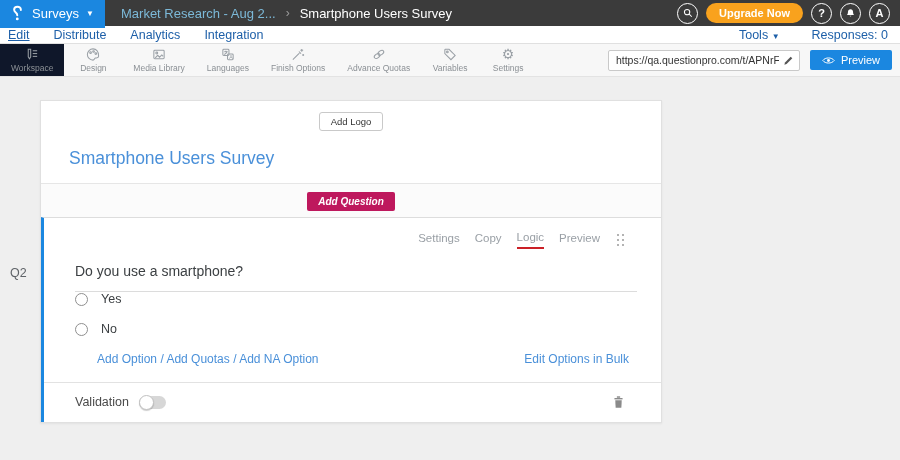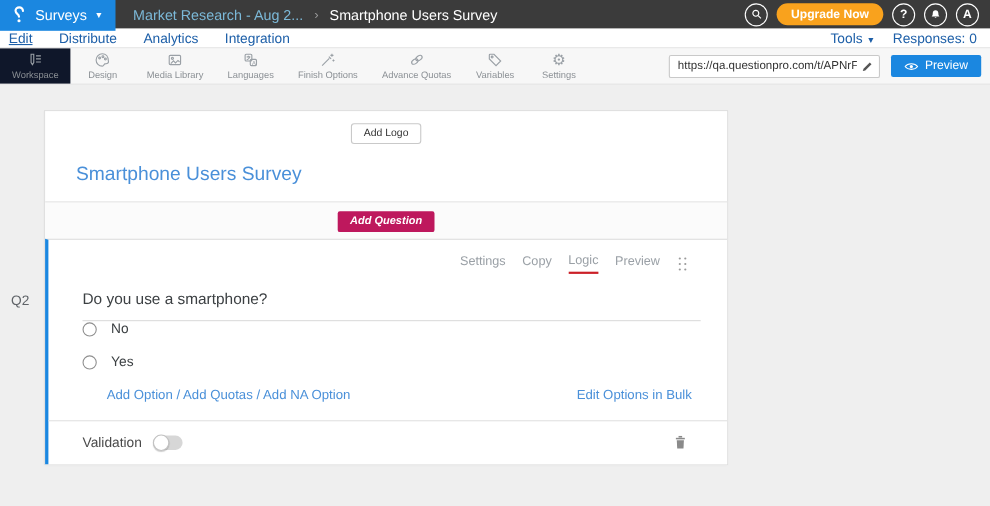--- a/index.html
+++ b/index.html
@@ -21,21 +21,21 @@
     display:flex; align-items:center; justify-content:center; color:#fff;
     font-size:11px; font-weight:bold; cursor:pointer; flex:none; }
   .upgrade { background:#f9a21d; color:#fff; font-size:11px; font-weight:bold;
     border:none; border-radius:10px; padding:4px 13px; cursor:pointer; }
 
   
   .subnav { height:18px; background:#fff; border-bottom:1px solid #e0e0e0;
     display:flex; align-items:center; padding:0 12px 0 8px; }
   .subnav a { color:#1d5fa8; font-size:12.5px; text-decoration:none; margin-right:24px; cursor:pointer; }
   .subnav a.active { text-decoration:underline; }
-  .subnav .right { margin-left:auto; display:flex; gap:16px; }
+  .subnav .right { margin-left:auto; display:flex; gap:32px; }
   .subnav .right a { margin:0; }
   .subnav .caret { color:#1d5fa8; }
 
   
   .toolbar { height:33px; background:#f7f7f7; border-bottom:1px solid #e3e3e3;
     display:flex; align-items:stretch; }
   .tool-tab { display:flex; flex-direction:column; align-items:center; justify-content:center;
     gap:1px; padding:0 11px; min-width:58px; cursor:pointer; }
   .tool-tab.active { background:#0f172a; }
   .tool-tab .lbl { font-size:8.5px; color:#8b9095; white-space:nowrap; }
@@ -273,25 +273,25 @@
             <i></i>
             <i></i>
             <i></i>
           </span>
       </div>
 
       <div class="q-text">Do you use a smartphone?</div>
 
       <div class="opt">
         <span class="radio"></span>
-        <span class="olbl">No</span>
+        <span class="olbl">Yes</span>
       </div>
       <div class="opt">
         <span class="radio"></span>
-        <span class="olbl">Yes</span>
+        <span class="olbl">No</span>
       </div>
 
       <div class="links-row">
         <span class="blue-links">
           <a>Add Option</a>
           <span>/</span>
           <a>Add Quotas</a>
           <span>/</span>
           <a>Add NA Option</a>
         </span>

